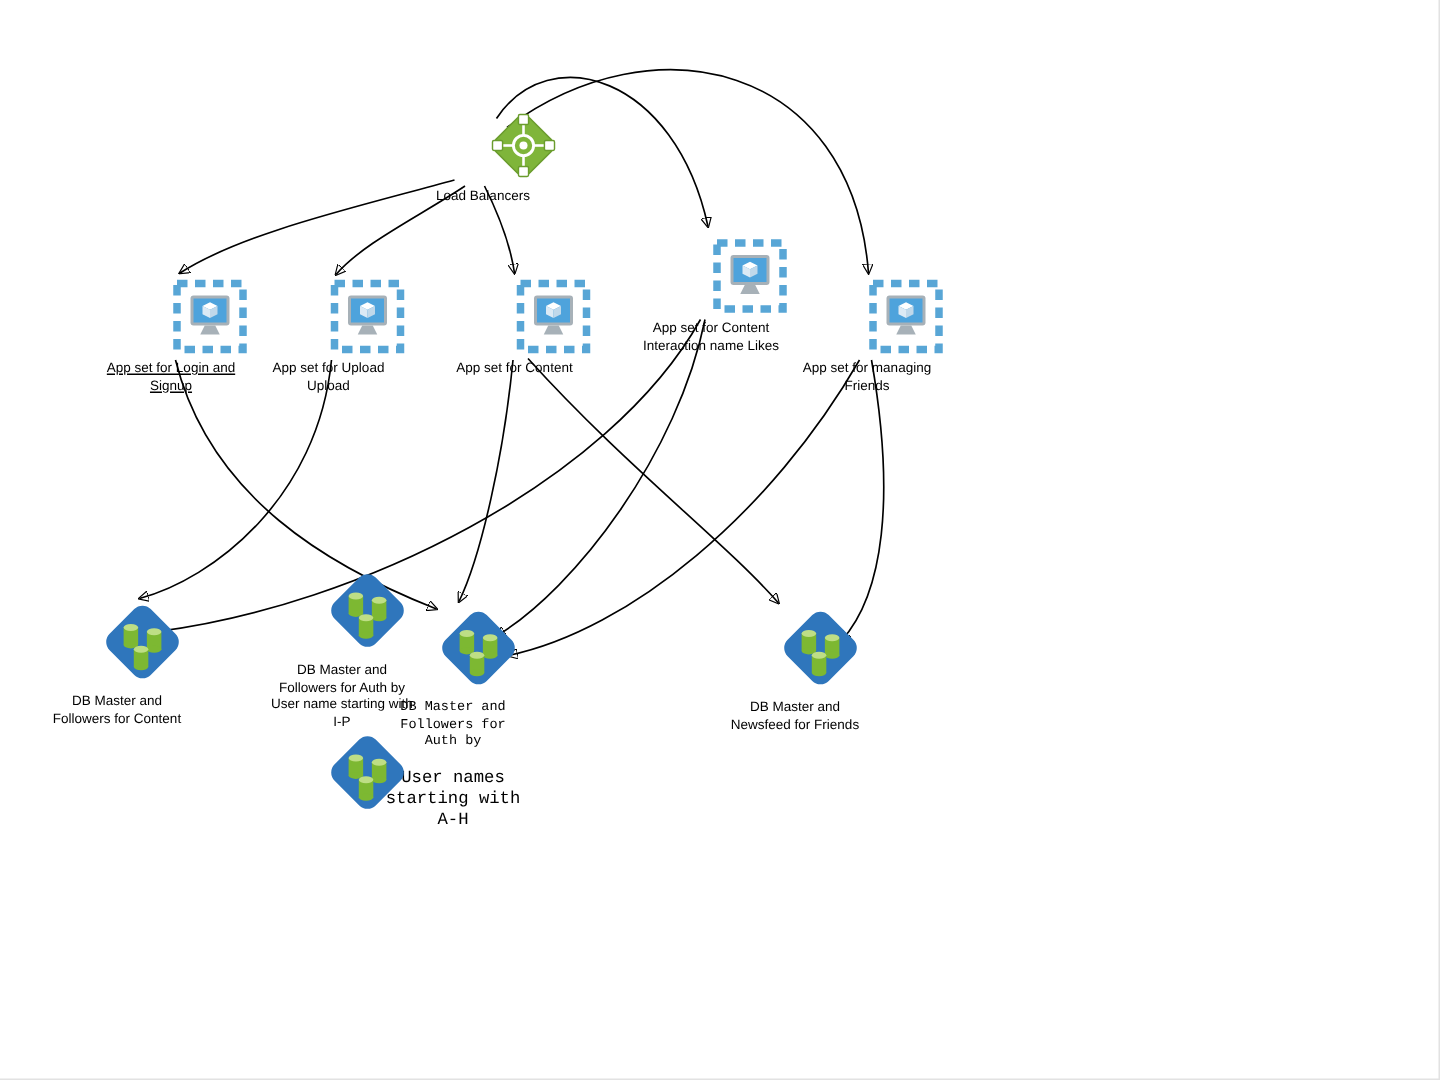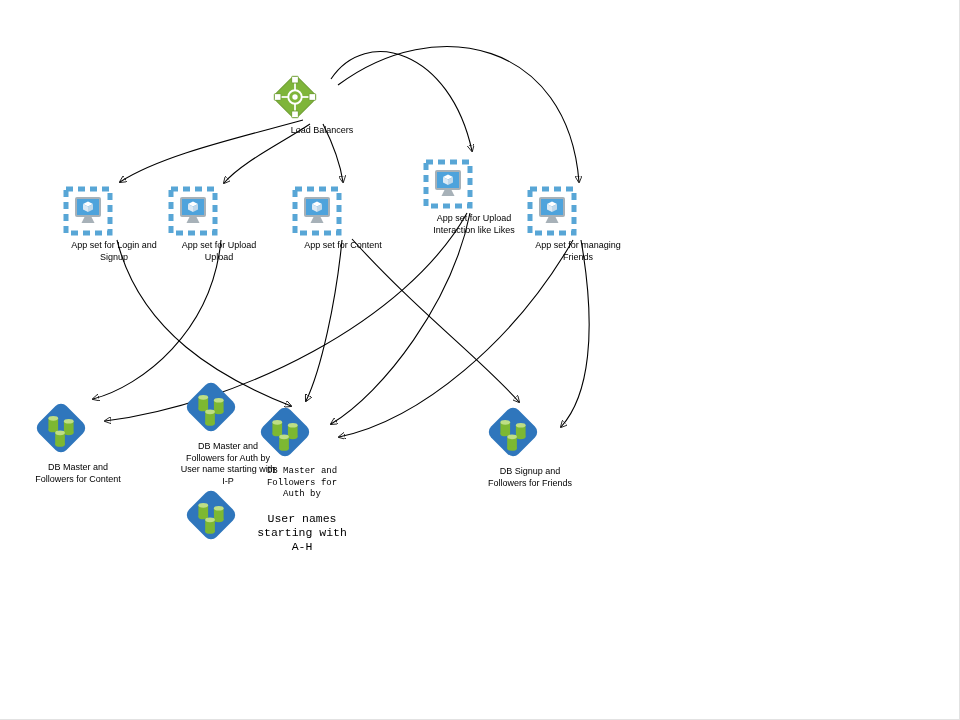--- a/index.html
+++ b/index.html
@@ -2,21 +2,21 @@
 <html><head>
 <meta charset="utf-8">
 <style>
   html,body{margin:0;padding:0;background:#fff;font-family:"Liberation Sans",sans-serif;}
   .canvas{
     position:relative;width:959px;height:719px;background:#fff;overflow:hidden;
     border-right:1px solid #e2e2e2;border-bottom:1px solid #e2e2e2;
   }
   .edges{position:absolute;left:0;top:0;width:960px;height:720px;pointer-events:none;}
   .edges path{fill:none;stroke:#000;stroke-width:1.1;}
-  .node{position:absolute;display:flex;flex-direction:column;align-items:flex-start;}
+  .node{position:absolute;display:flex;flex-direction:column;align-items:flex-end;}
   .node .icon{display:block;line-height:0;}
   .node .label{
     font-size:9px;line-height:1.3;text-align:center;color:#000;margin-top:3px;width:100%;
   }
   .node .label .big{font-size:11.5px;line-height:1.2;display:block;margin-top:11px;}
   .w104{width:104px;}
   .w96{width:96px;}
 </style>
 </head>
 <body>
@@ -58,21 +58,21 @@
         <circle cx="26" cy="26" r="2.8" fill="#fff"></circle>
         <rect x="22.5" y="4.5" width="7" height="7" rx="1" fill="#fff" stroke="#6a9c2d" stroke-width="1"></rect>
         <rect x="22.5" y="40.5" width="7" height="7" rx="1" fill="#fff" stroke="#6a9c2d" stroke-width="1"></rect>
         <rect x="4.5" y="22.5" width="7" height="7" rx="1" fill="#fff" stroke="#6a9c2d" stroke-width="1"></rect>
         <rect x="40.5" y="22.5" width="7" height="7" rx="1" fill="#fff" stroke="#6a9c2d" stroke-width="1"></rect>
       </svg>
     </span>
     <div class="label">Load Balancers</div>
   </div>
 
-  <div class="node w104" style="left:62px;top:185px;">
+  <div class="node w104" style="left:62px;top:185px;text-decoration:underline;">
     <span class="icon">
       <svg width="52" height="52" viewBox="0 0 52 52">
         <rect x="4" y="4" width="44" height="44" fill="#fff" stroke="#58a6d6" stroke-width="5" stroke-dasharray="7 5"></rect>
         <rect x="13" y="12" width="26" height="20" rx="2" fill="#a7b1b8"></rect>
         <rect x="15" y="14" width="22" height="16" fill="#4ea3dc"></rect>
         <polygon points="26,16.5 31,19 26,21.5 21,19" fill="#fff"></polygon>
         <polygon points="21,19 26,21.5 26,27 21,24.5" fill="#dceaf5"></polygon>
         <polygon points="31,19 26,21.5 26,27 31,24.5" fill="#c0d8ea"></polygon>
         <path d="M22.5 32 h7 l3 6 h-13 z" fill="#a7b1b8"></path>
       </svg>
@@ -115,21 +115,21 @@
       <svg width="52" height="52" viewBox="0 0 52 52">
         <rect x="4" y="4" width="44" height="44" fill="#fff" stroke="#58a6d6" stroke-width="5" stroke-dasharray="7 5"></rect>
         <rect x="13" y="12" width="26" height="20" rx="2" fill="#a7b1b8"></rect>
         <rect x="15" y="14" width="22" height="16" fill="#4ea3dc"></rect>
         <polygon points="26,16.5 31,19 26,21.5 21,19" fill="#fff"></polygon>
         <polygon points="21,19 26,21.5 26,27 21,24.5" fill="#dceaf5"></polygon>
         <polygon points="31,19 26,21.5 26,27 31,24.5" fill="#c0d8ea"></polygon>
         <path d="M22.5 32 h7 l3 6 h-13 z" fill="#a7b1b8"></path>
       </svg>
     </span>
-    <div class="label">App set for Upload Interaction like Likes</div>
+    <div class="label">App set for Content Interaction name Likes</div>
   </div>
 
   <div class="node w104" style="left:526px;top:185px;">
     <span class="icon">
       <svg width="52" height="52" viewBox="0 0 52 52">
         <rect x="4" y="4" width="44" height="44" fill="#fff" stroke="#58a6d6" stroke-width="5" stroke-dasharray="7 5"></rect>
         <rect x="13" y="12" width="26" height="20" rx="2" fill="#a7b1b8"></rect>
         <rect x="15" y="14" width="22" height="16" fill="#4ea3dc"></rect>
         <polygon points="26,16.5 31,19 26,21.5 21,19" fill="#fff"></polygon>
         <polygon points="21,19 26,21.5 26,27 21,24.5" fill="#dceaf5"></polygon>
@@ -232,16 +232,16 @@
             <ellipse cx="24" cy="22" rx="5" ry="2.4" fill="#bede85"></ellipse>
           <rect x="35" y="25" width="10" height="12" fill="#7db832"></rect>
             <ellipse cx="40" cy="37" rx="5" ry="2.4" fill="#7db832"></ellipse>
             <ellipse cx="40" cy="25" rx="5" ry="2.4" fill="#bede85"></ellipse>
           <rect x="26" y="37" width="10" height="12" fill="#7db832"></rect>
             <ellipse cx="31" cy="49" rx="5" ry="2.4" fill="#7db832"></ellipse>
             <ellipse cx="31" cy="37" rx="5" ry="2.4" fill="#bede85"></ellipse>
         </g>
       </svg>
     </span>
-    <div class="label">DB Signup and Followers for Friends</div>
+    <div class="label">DB Master and Newsfeed for Friends</div>
   </div>
 
 </div>
 
 </body></html>

